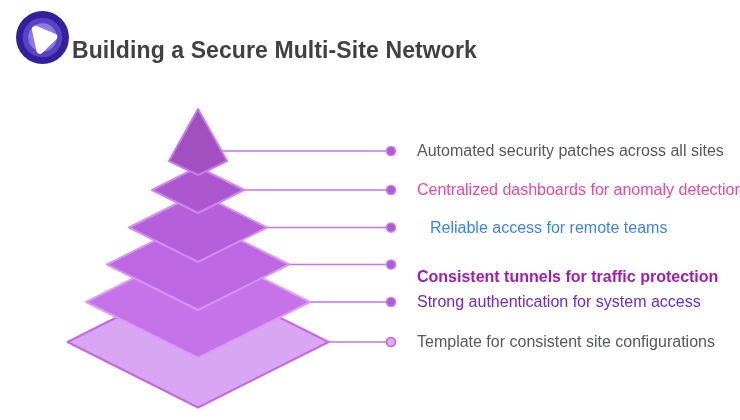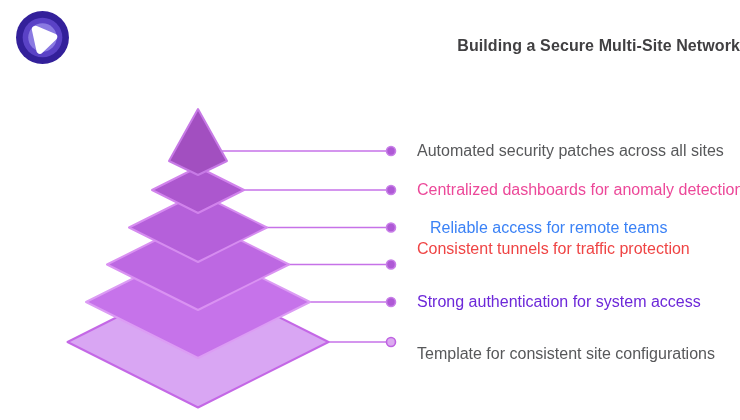--- a/index.html
+++ b/index.html
@@ -3,21 +3,21 @@
 <meta charset="utf-8">
 <style>
   html,body{margin:0;padding:0;background:#fff;}
   .stage{
     position:relative;width:740px;height:420px;background:#ffffff;
     overflow:hidden;font-family:"Liberation Sans",sans-serif;
   }
   .logo{position:absolute;left:14px;top:9px;width:57px;height:57px;}
   .title{
     position:absolute;left:72px;width:668px;top:37px;margin:0;
-    text-align:right;font-size:16px;font-weight:700;letter-spacing:.1px;
+    text-align:left;font-size:23px;font-weight:700;letter-spacing:.1px;
   }
   .pyr-svg{position:absolute;left:0;top:0;}
   .layer-label{
     position:absolute;transform:translateY(-50%);
     font-size:16px;line-height:1.2;white-space:nowrap;
   }
 </style>
 </head>
 <body>
 
@@ -50,18 +50,18 @@
       <circle cx="391" cy="227.5" r="4.5" fill="#ae59d5" stroke="#c87fe8" stroke-width="1.6"></circle>
       <circle cx="391" cy="264.5" r="4.5" fill="#ae59d5" stroke="#c87fe8" stroke-width="1.6"></circle>
       <circle cx="391" cy="302" r="4.5" fill="#ae59d5" stroke="#c87fe8" stroke-width="1.6"></circle>
       <circle cx="391" cy="342" r="4.5" fill="#dcabf0" stroke="#bf63e2" stroke-width="1.6"></circle>
     </svg>
 
   <div id="labels">
       <div class="layer-label" style="left: 417px; top: 151px; color: rgb(87, 88, 90);">Automated security patches across all sites</div>
       <div class="layer-label" style="left: 417px; top: 190px; color: #ec4899;">Centralized dashboards for anomaly detection</div>
       <div class="layer-label" style="left: 430px; top: 227.5px; color: #3b82f6;">Reliable access for remote teams</div>
-      <div class="layer-label" style="left: 417px; top: 249px; color: #ef4444;">Consistent tunnels for traffic protection</div>
+      <div class="layer-label" style="left: 417px; top: 277px; color: #a21caf; font-weight: bold;">Consistent tunnels for traffic protection</div>
       <div class="layer-label" style="left: 417px; top: 302px; color: #6d28d9;">Strong authentication for system access</div>
-      <div class="layer-label" style="left: 417px; top: 354px; color: rgb(87, 88, 90);">Template for consistent site configurations</div>
+      <div class="layer-label" style="left: 417px; top: 342px; color: rgb(87, 88, 90);">Template for consistent site configurations</div>
     </div>
 
 </div>
 
 </body></html>

